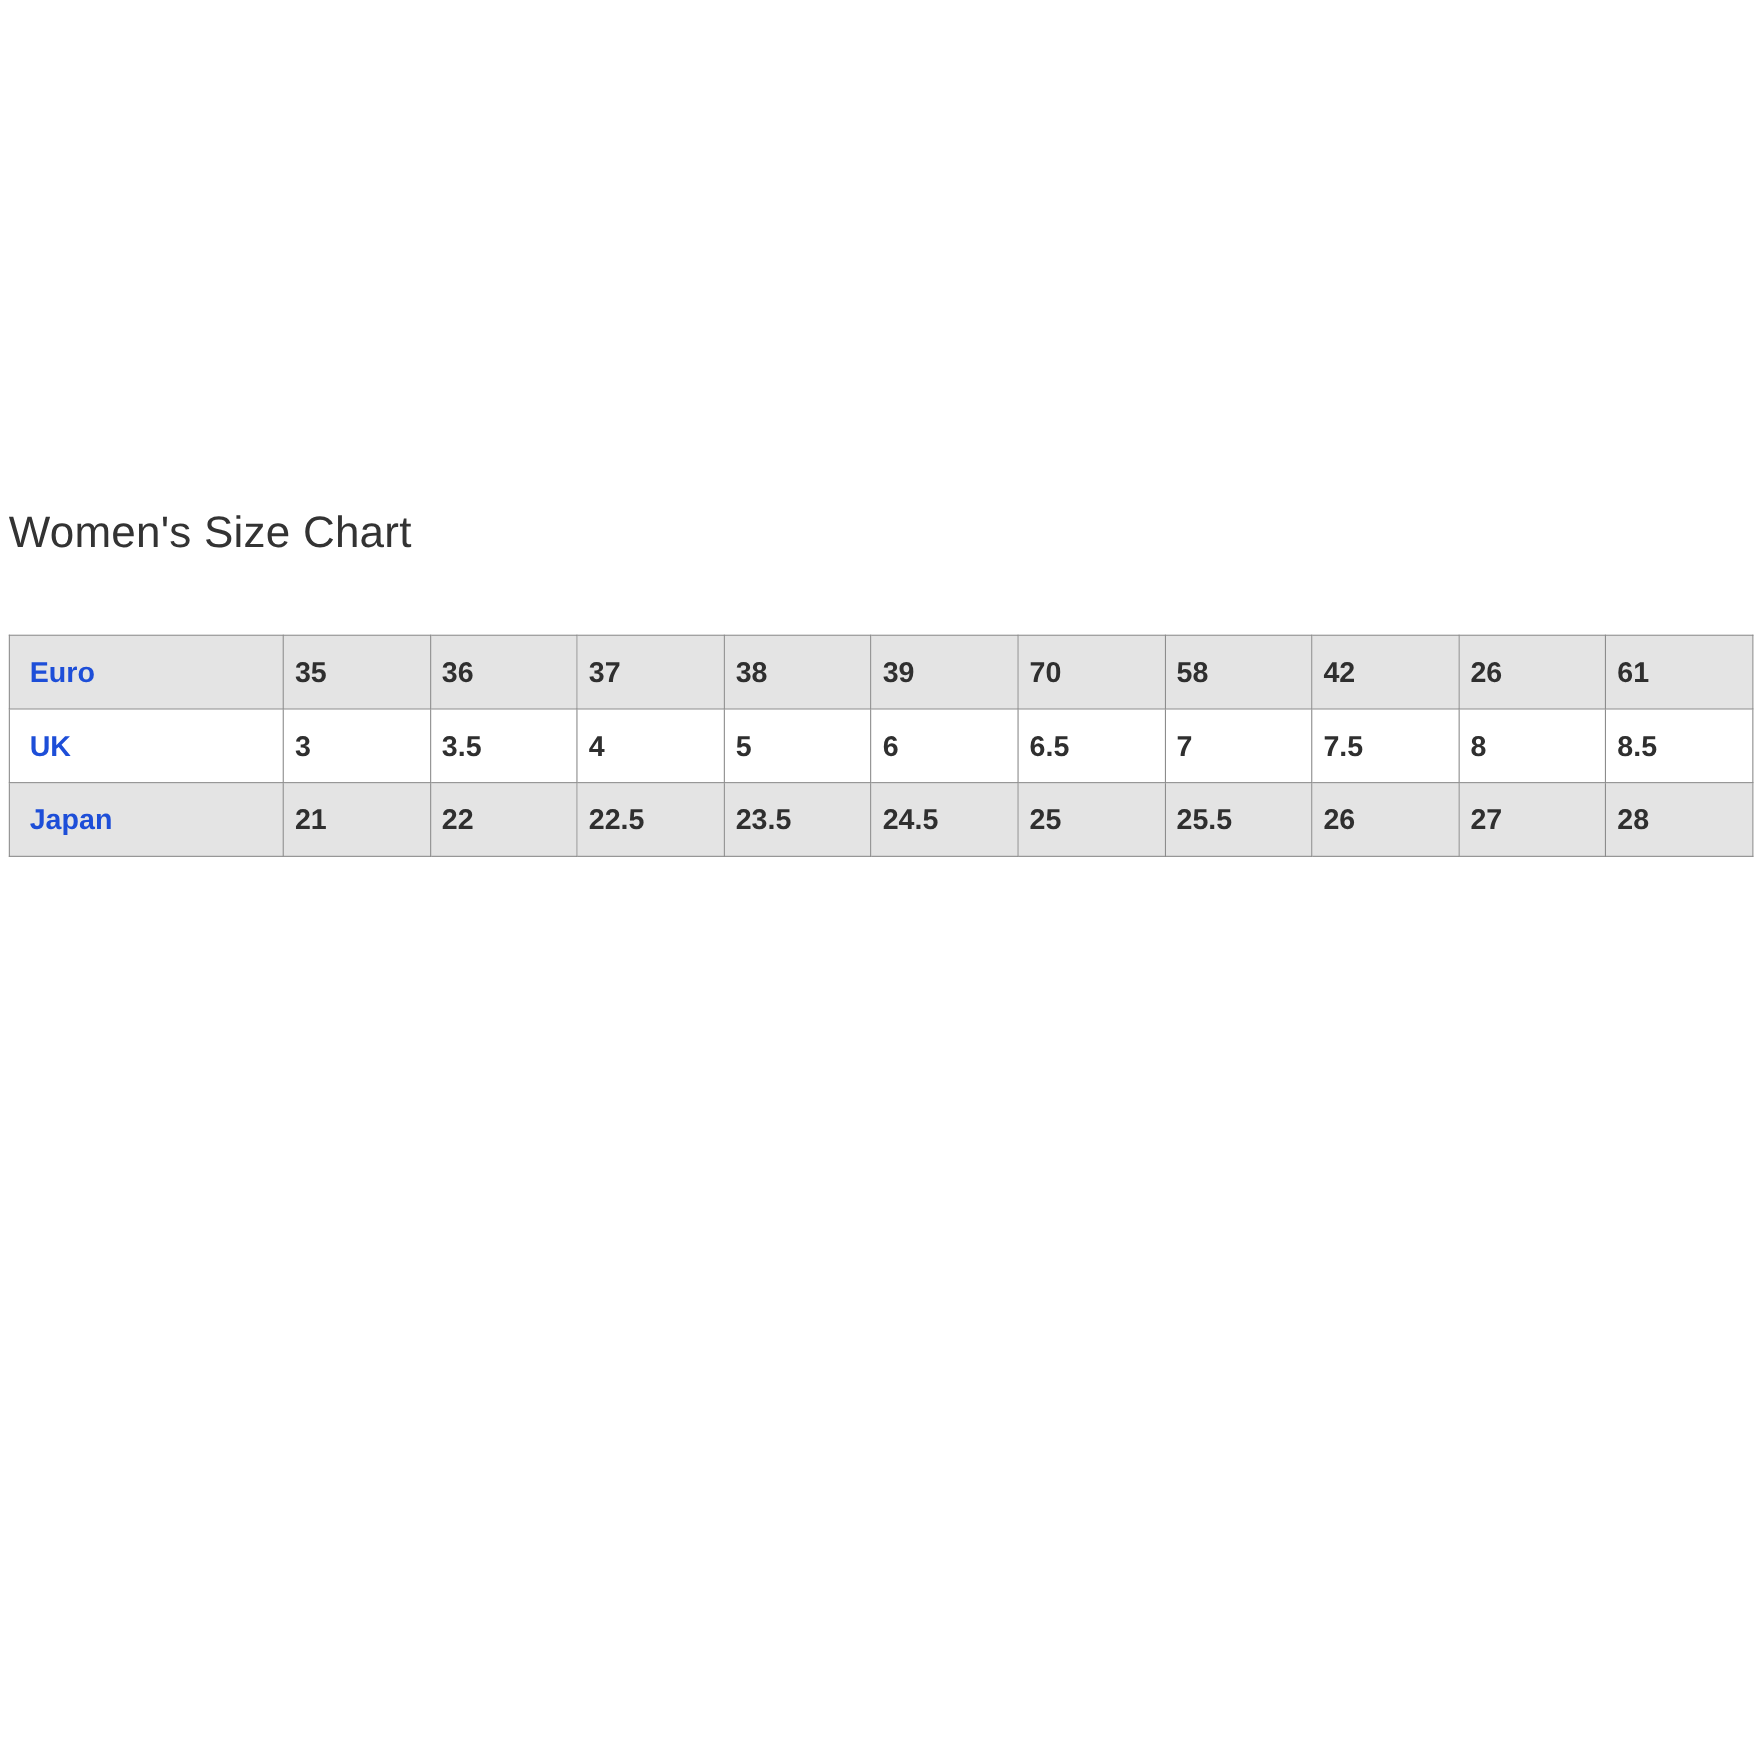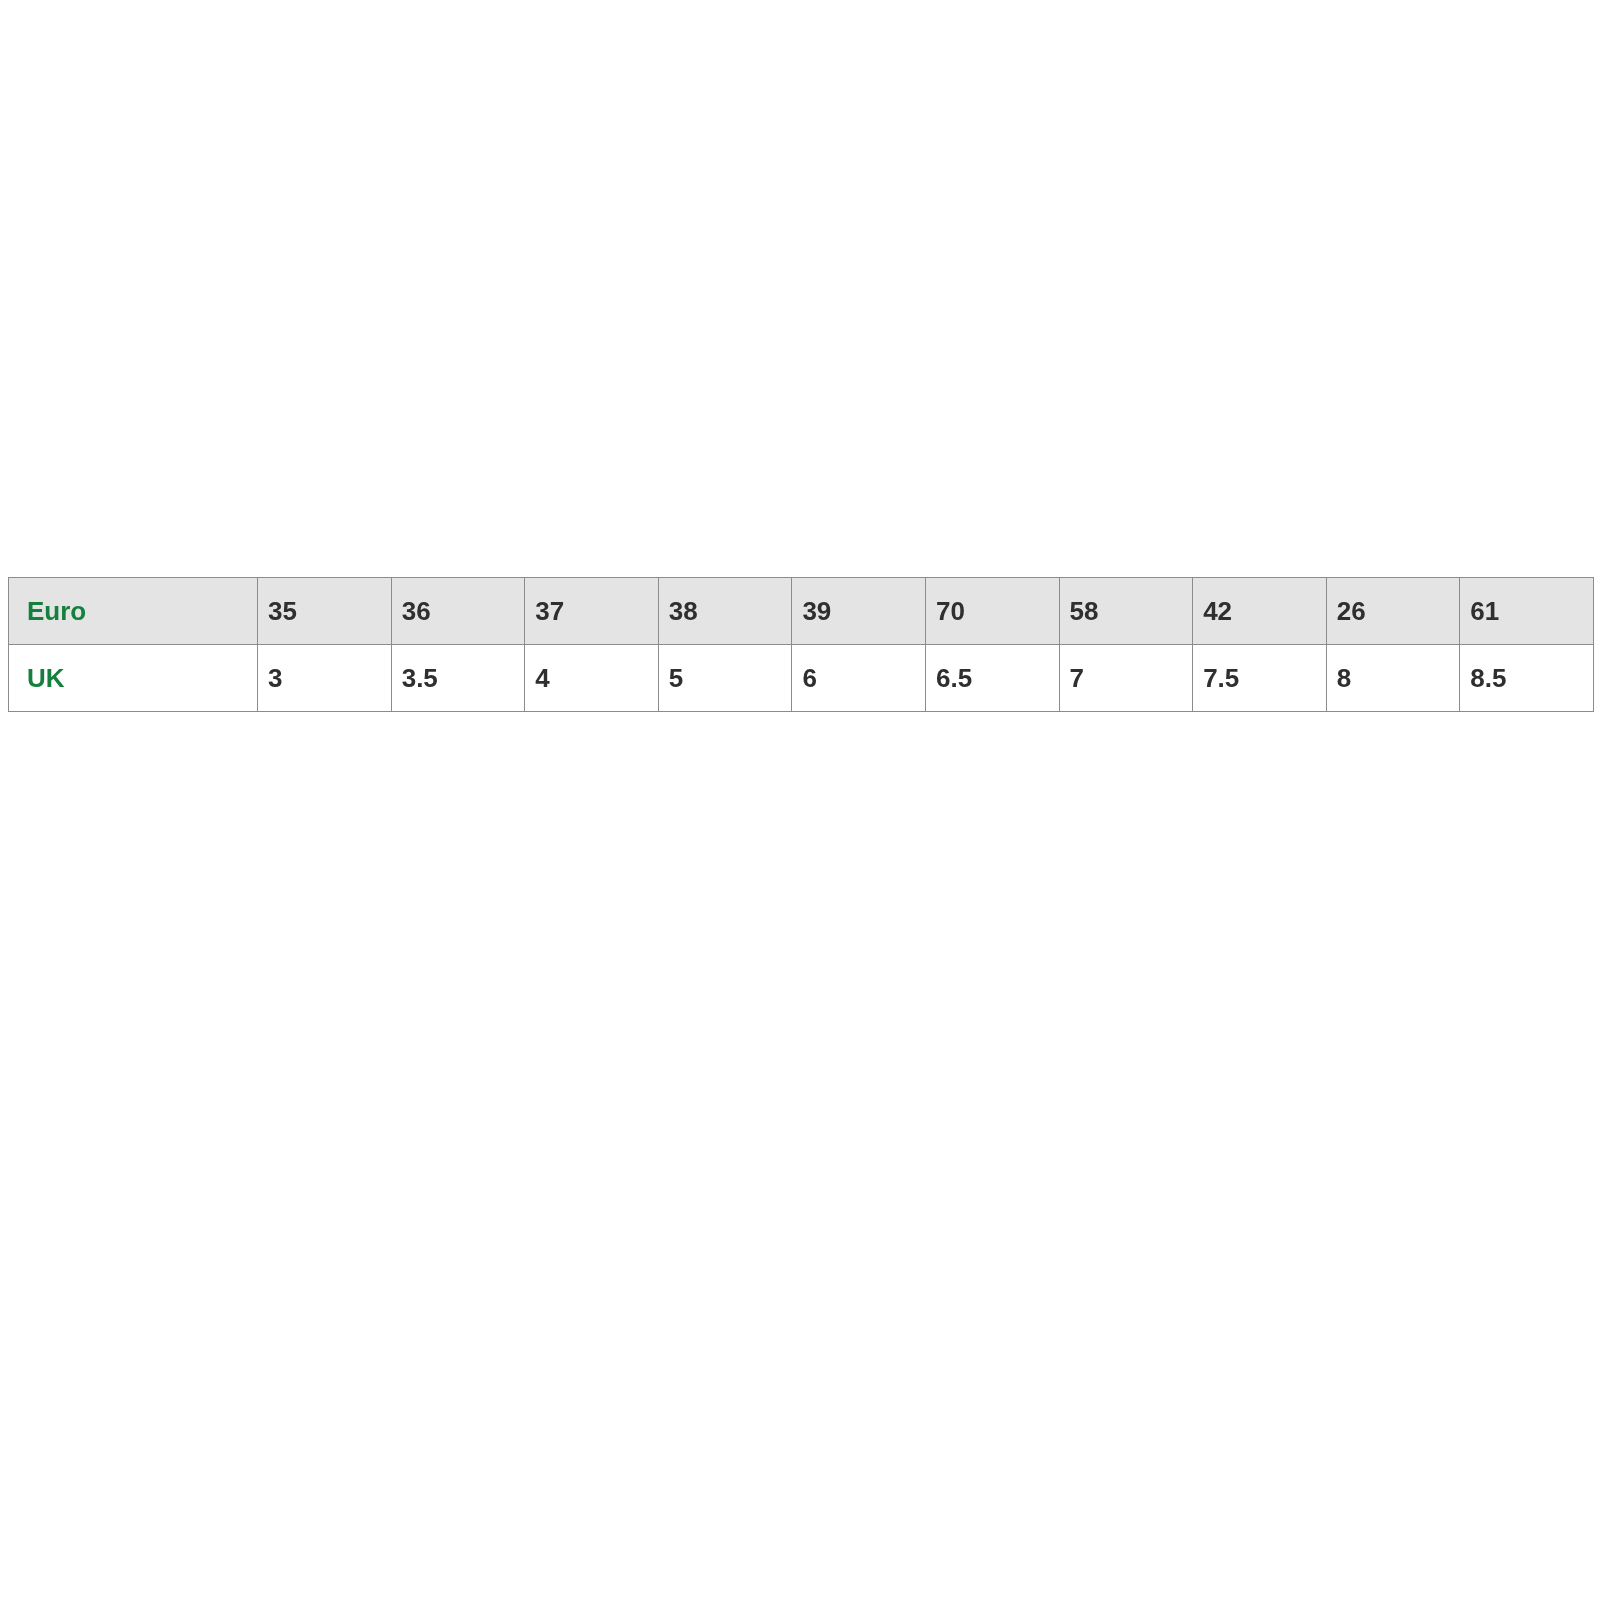--- a/index.html
+++ b/index.html
@@ -48,38 +48,39 @@
     padding: 0 10px;
     vertical-align: middle;
     color: #2f2f2f;
     font-weight: 700;
     white-space: nowrap;
     overflow: hidden;
   }
   table.size-chart td.rowhead {
     font-weight: bold;
     padding-left: 18px;
-    color: #15803d;
+    color: #1d4ed8;
     margin-top: 28px;
   }
   tr.shaded td {
     background: #e4e4e4;
   }
   tr.plain td {
     background: #ffffff;
   }
   
   col.c0 { width: 248px; }
   col.cx { width: 133px; }
 </style>
 </head>
 <body>
 
 <div class="page">
 
+  <div class="title">Women's Size Chart</div>
 
   <div class="table-wrap">
     <table class="size-chart">
       <colgroup>
         <col class="c0">
         <col class="cx">
           <col class="cx">
           <col class="cx">
           <col class="cx">
           <col class="cx">
@@ -109,17 +110,30 @@
           <td>3.5</td>
           <td>4</td>
           <td>5</td>
           <td>6</td>
           <td>6.5</td>
           <td>7</td>
           <td>7.5</td>
           <td>8</td>
           <td>8.5</td>
         </tr>
+        <tr class="shaded">
+          <td class="rowhead">Japan</td>
+          <td>21</td>
+          <td>22</td>
+          <td>22.5</td>
+          <td>23.5</td>
+          <td>24.5</td>
+          <td>25</td>
+          <td>25.5</td>
+          <td>26</td>
+          <td>27</td>
+          <td>28</td>
+        </tr>
       </tbody>
     </table>
   </div>
 
 </div>
 
 </body></html>

